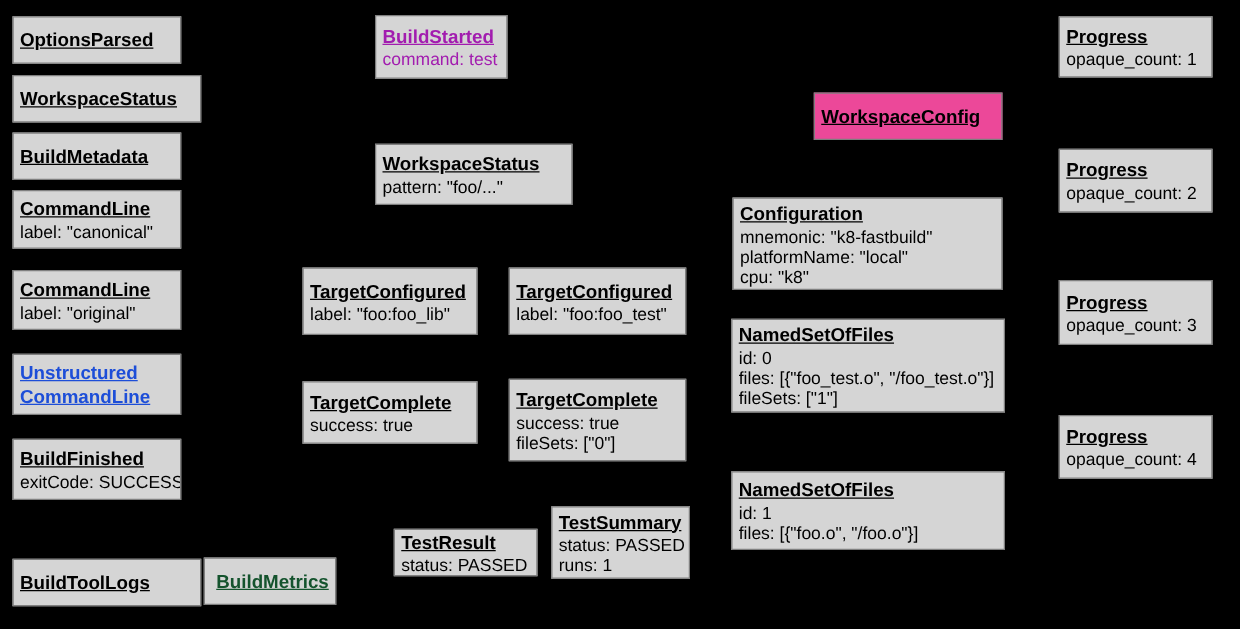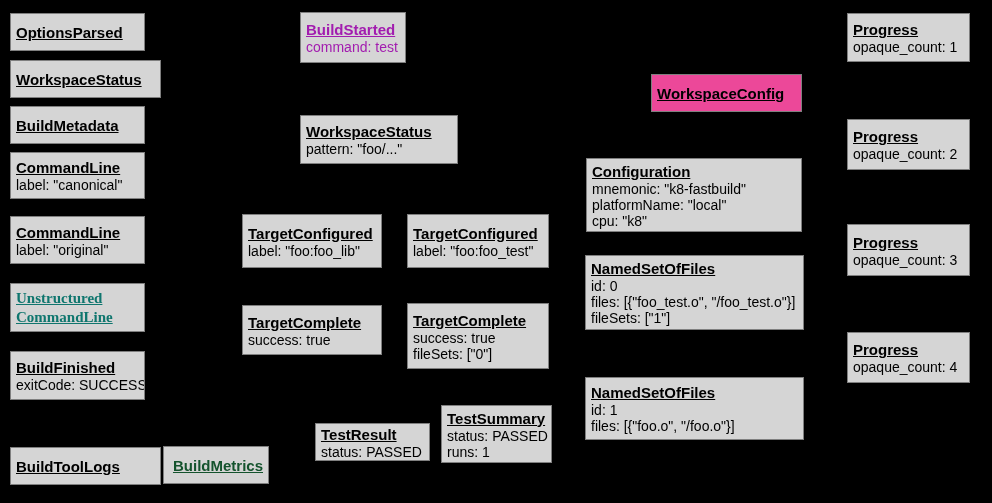--- a/index.html
+++ b/index.html
@@ -53,21 +53,21 @@
       <div class="title">BuildMetadata</div>
     </div>
     <div class="node" style="left: 10px; top: 152px; width: 135px; height: 47px; background: rgb(213, 213, 213); border-color: rgb(127, 127, 127); color: rgb(0, 0, 0);">
       <div class="title">CommandLine</div>
       <div class="field">label: "canonical"</div>
     </div>
     <div class="node" style="left: 10px; top: 216px; width: 135px; height: 48px; background: rgb(213, 213, 213); border-color: rgb(127, 127, 127); color: rgb(0, 0, 0);">
       <div class="title">CommandLine</div>
       <div class="field">label: "original"</div>
     </div>
-    <div class="node" style="left: 10px; top: 283px; width: 135px; height: 49px; background: rgb(213, 213, 213); border-color: rgb(127, 127, 127); color: #0f766e; font-family: Liberation Serif, serif;">
+    <div class="node" style="left: 10px; top: 283px; width: 135px; height: 49px; background: rgb(213, 213, 213); border-color: rgb(127, 127, 127); color: #1d4ed8;">
       <div class="title">Unstructured</div>
       <div class="title">CommandLine</div>
     </div>
     <div class="node" style="left: 10px; top: 351px; width: 135px; height: 49px; background: rgb(213, 213, 213); border-color: rgb(127, 127, 127); color: rgb(0, 0, 0);">
       <div class="title">BuildFinished</div>
       <div class="field">exitCode: SUCCESS</div>
     </div>
     <div class="node" style="left: 10px; top: 447px; width: 151px; height: 30px; background: rgb(213, 213, 213); border-color: rgb(127, 127, 127); color: rgb(0, 0, 0);">
       <div class="title">BuildToolLogs</div>
     </div>

